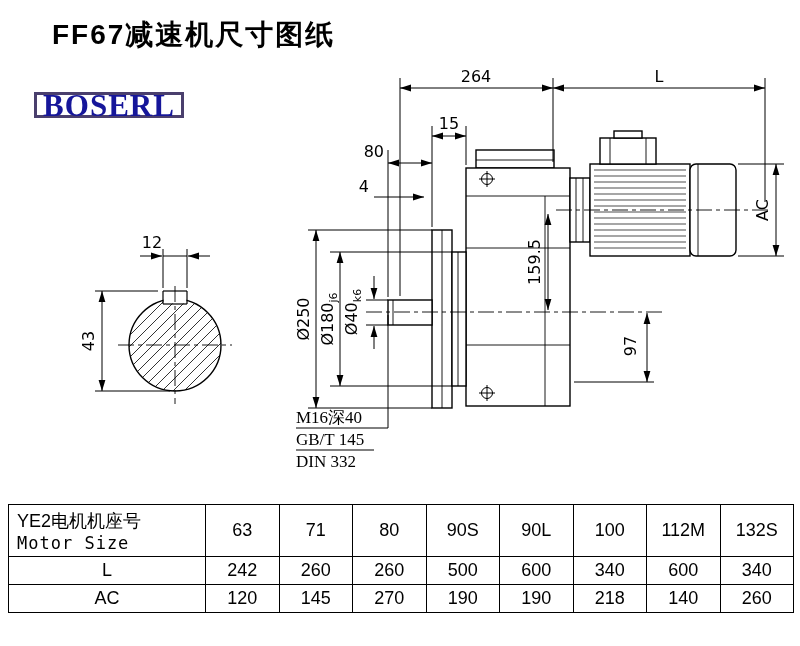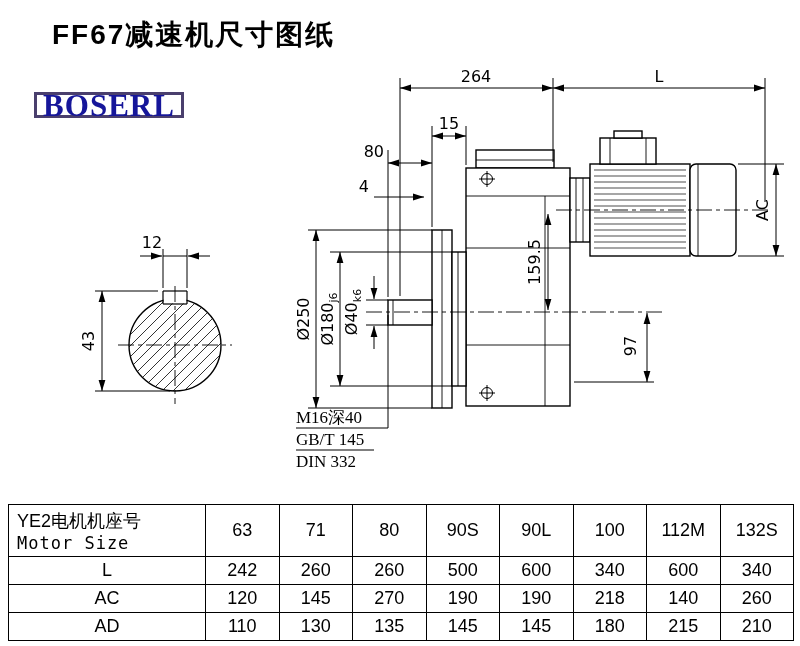--- a/index.html
+++ b/index.html
@@ -272,27 +272,16 @@
       <th>AC</th>
       <td>120</td>
       <td>145</td>
       <td>270</td>
       <td>190</td>
       <td>190</td>
       <td>218</td>
       <td>140</td>
       <td>260</td>
     </tr>
-    <tr>
-      <th>AD</th>
-      <td>110</td>
-      <td>130</td>
-      <td>135</td>
-      <td>145</td>
-      <td>145</td>
-      <td>180</td>
-      <td>215</td>
-      <td>210</td>
-    </tr>
   </tbody>
     </table>
 
 </div>
 
 </body></html>

